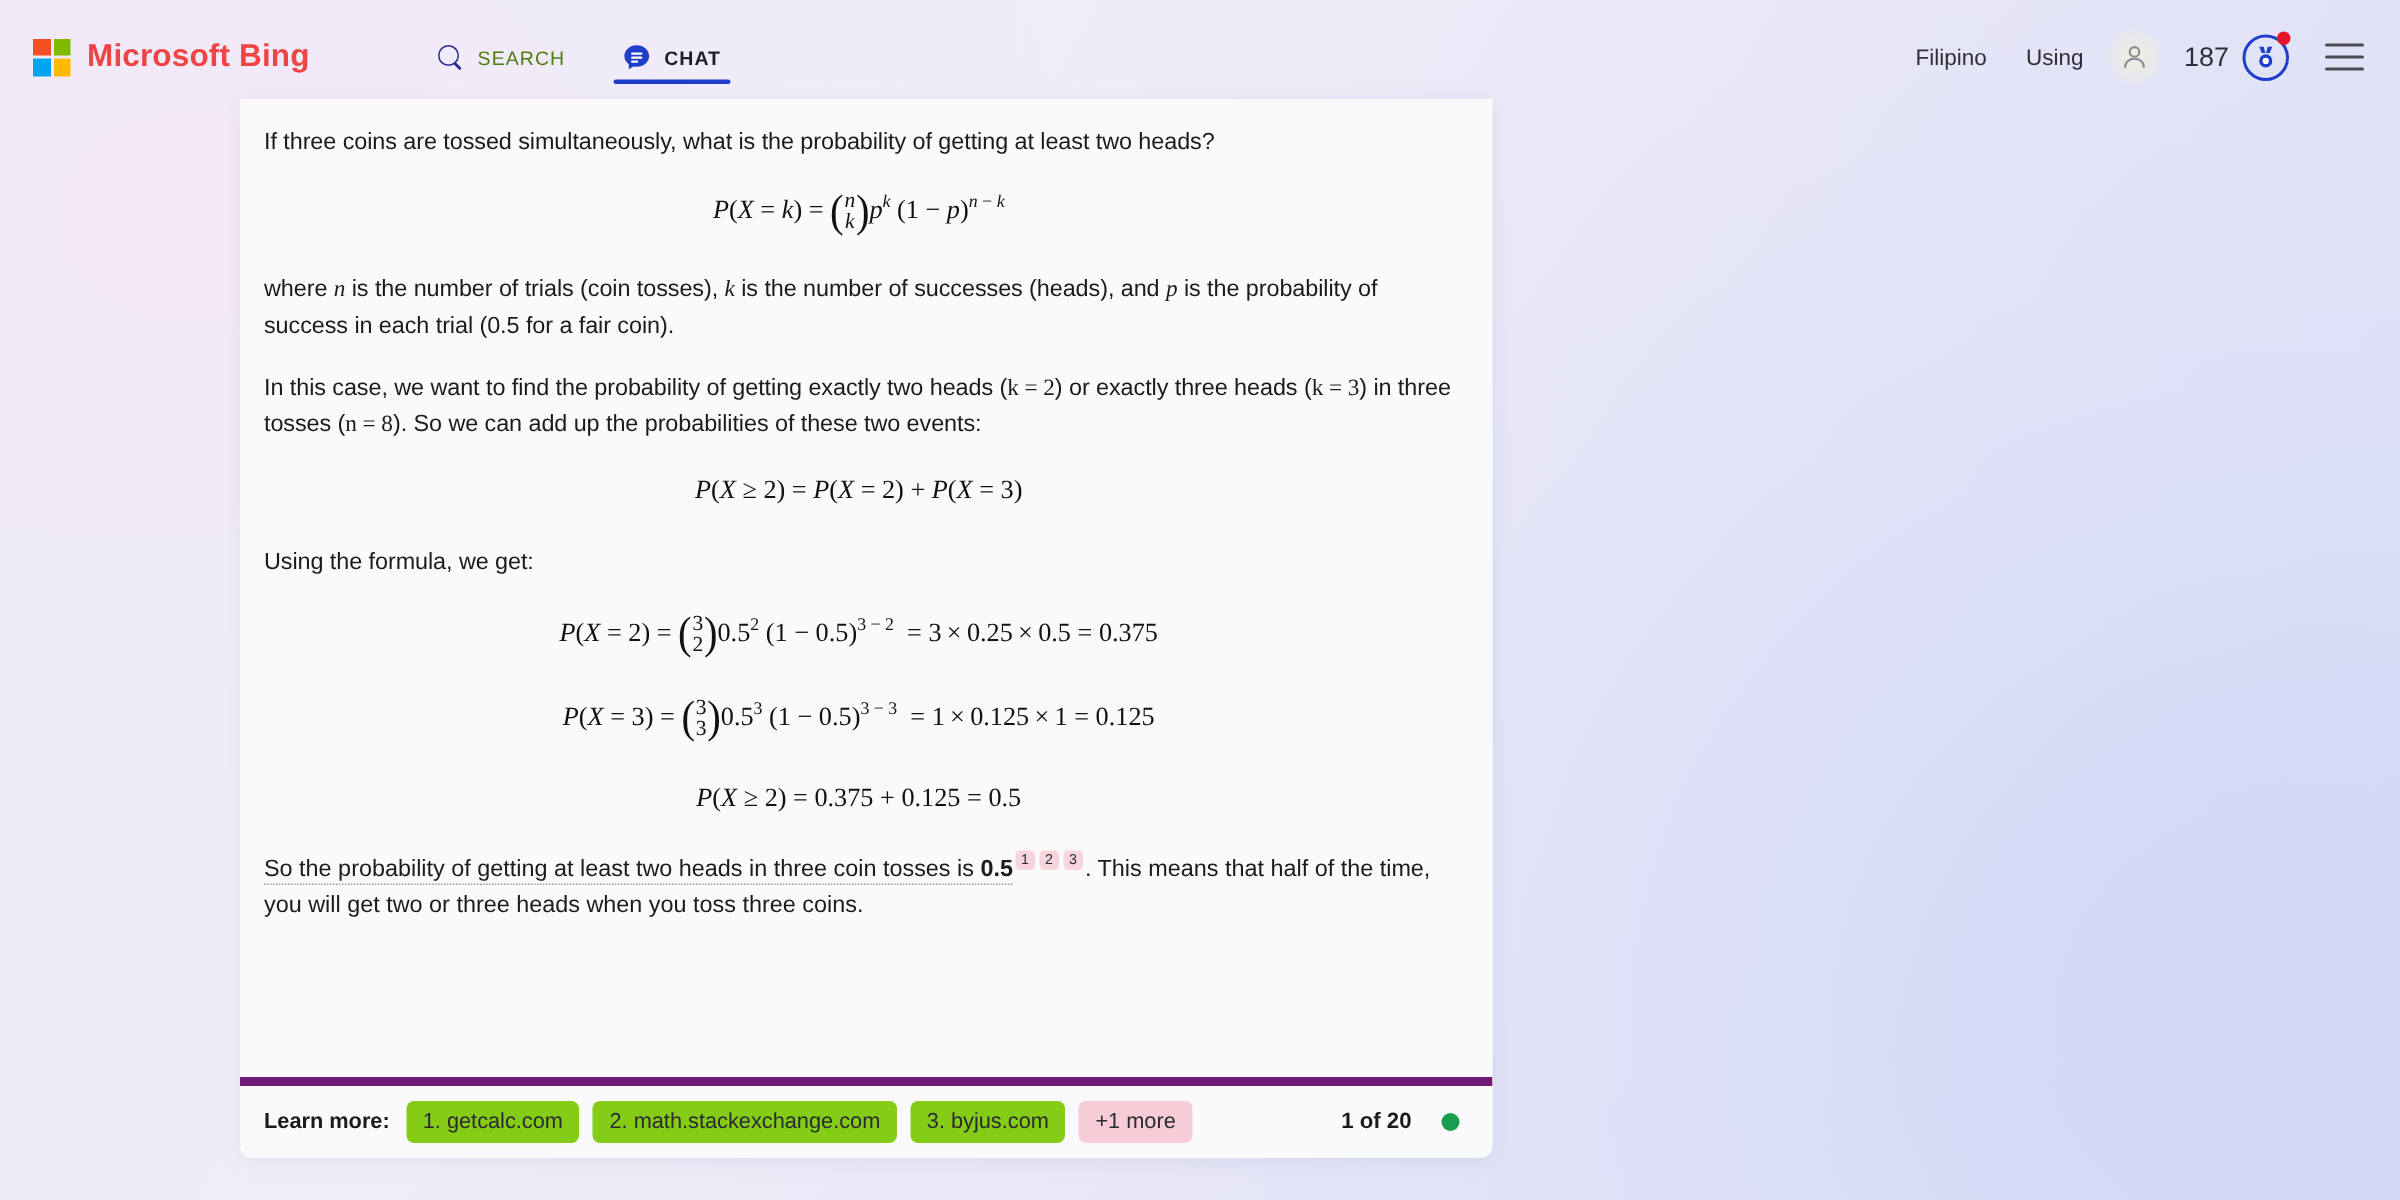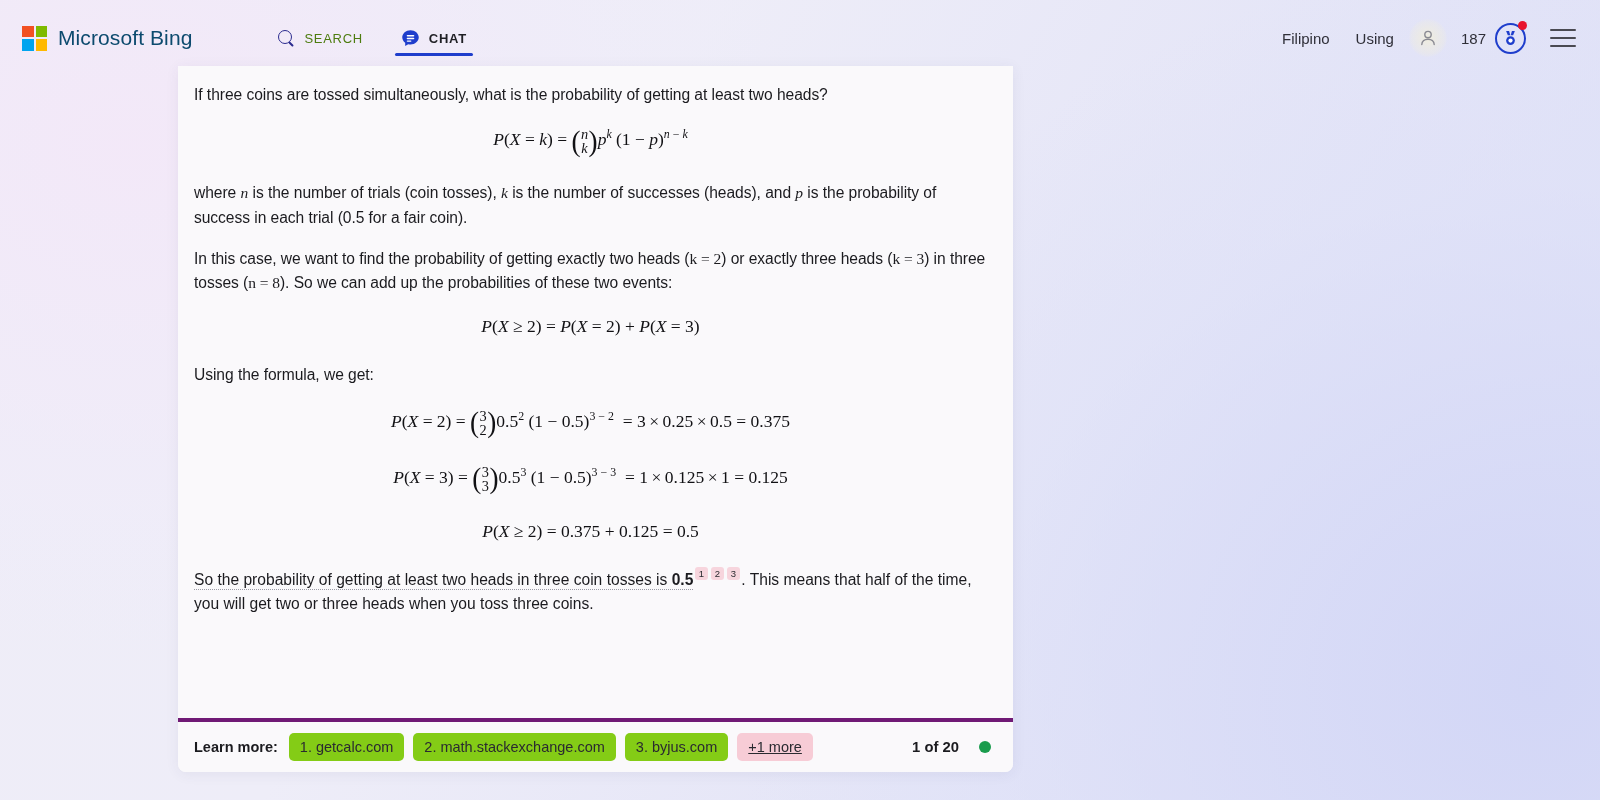--- a/index.html
+++ b/index.html
@@ -44,23 +44,23 @@
     gap: 2px;
   }
   .ms-logo i { display: block; }
   .ms-logo i:nth-child(1) { background: #f25022; }
   .ms-logo i:nth-child(2) { background: #7fba00; }
   .ms-logo i:nth-child(3) { background: #00a4ef; }
   .ms-logo i:nth-child(4) { background: #ffb900; }
 
   .brand-name {
     font-size: 21px;
-    color: #0c4a6e;
+    color: #ef4444;
     letter-spacing: 0.1px;
-    font-weight: 400;
+    font-weight: 700;
   }
 
   .nav-tabs {
     display: flex;
     align-items: center;
     margin-left: 72px;
     height: 100%;
     gap: 10px;
   }
   .tab {
@@ -132,21 +132,21 @@
     border-radius: 50%;
     background: radial-gradient(circle, rgba(244,240,214,0.75) 0%, rgba(244,240,214,0.25) 60%, rgba(244,240,214,0) 75%);
     display: flex;
     align-items: center;
     justify-content: center;
     cursor: pointer;
     margin-left: 2px;
     margin-right: 14px;
   }
   .rewards-count {
-    font-size: 15px;
+    font-size: 18px;
     color: #2f2f38;
     margin-right: 9px;
     cursor: pointer;
   }
   .rewards-badge {
     position: relative;
     width: 31px; height: 31px;
     cursor: pointer;
     margin-right: 24px;
   }
@@ -177,21 +177,21 @@
   .hamburger span {
     display: block;
     height: 1.8px;
     background: #4a4a52;
     border-radius: 1px;
   }
 
   
   .chat-card {
     position: absolute;
-    left: 178px;
+    left: 160px;
     top: 66px;
     width: 835px;
     height: 706px;
     background: #faf9fb;
     border-radius: 0 0 8px 8px;
     box-shadow: 0 2px 14px rgba(60,55,100,0.07);
     display: flex;
     flex-direction: column;
     overflow: hidden;
   }
@@ -281,21 +281,21 @@
     padding: 0 2.5px;
     margin: 0 1.5px;
     vertical-align: super;
     position: relative;
     top: -2px;
     cursor: pointer;
   }
 
   
   .chat-footer {
-    border-top: 4px solid #701a75;
+    border-top: 6px solid #701a75;
     height: 54px;
     display: flex;
     align-items: center;
     padding: 0 22px 0 16px;
     gap: 9px;
     background: #faf9fb;
   }
   .learn-label {
     font-size: 14.5px;
     font-weight: 700;
@@ -306,21 +306,21 @@
   .src-chip {
     background: #84cc16;
     color: #2a2a30;
     font-size: 14.5px;
     padding: 6px 11px;
     border-radius: 5px;
     cursor: pointer;
     white-space: nowrap;
     line-height: 1.15;
   }
-  .src-chip.more { background: #f7ccd6; text-decoration: underline; }
+  .src-chip.more { background: #f7ccd6; }
   .pager {
     margin-left: auto;
     display: flex;
     align-items: center;
     gap: 20px;
   }
   .pager-text {
     font-size: 14.8px;
     font-weight: 700;
     color: #1b1b1f;

